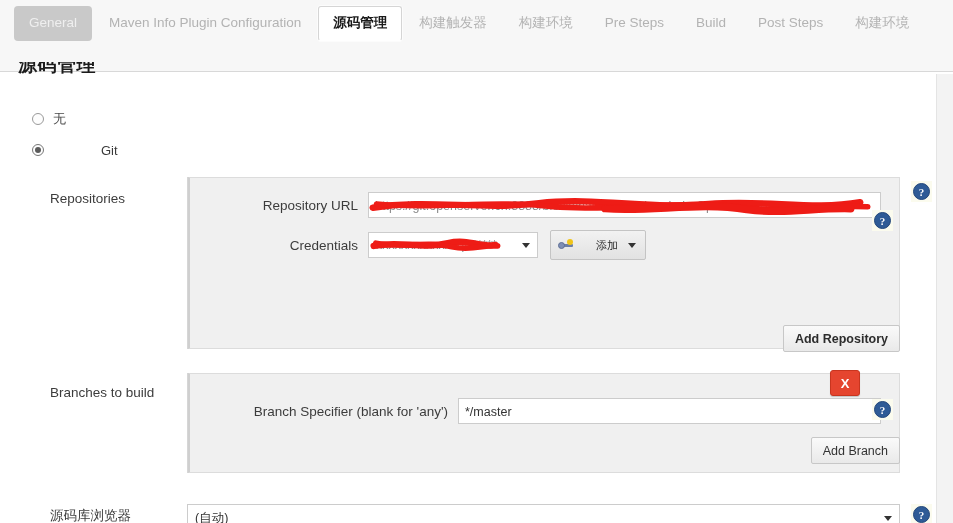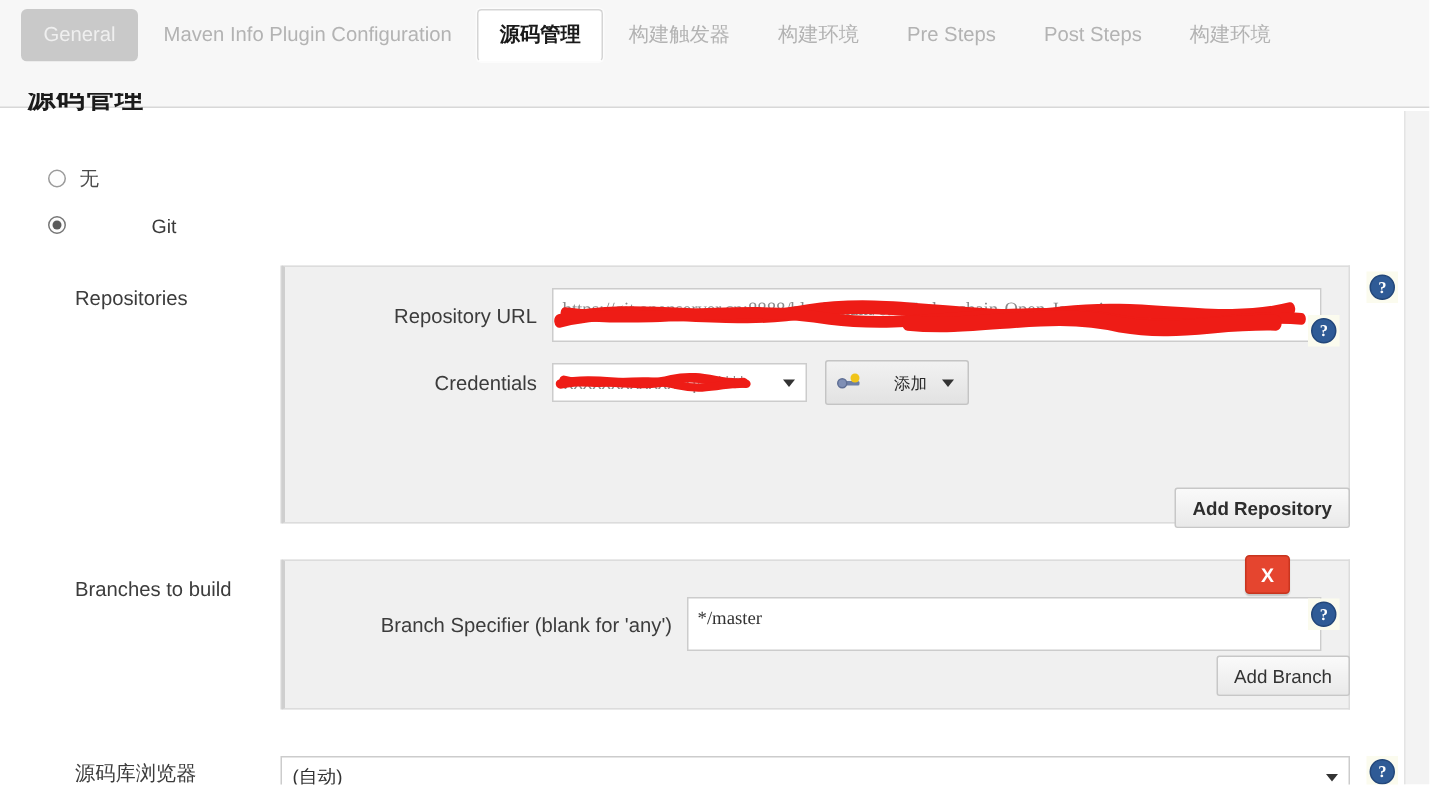--- a/index.html
+++ b/index.html
@@ -84,24 +84,24 @@
     box-sizing:border-box;height:100%;
     padding:14px 18px 12px 18px;
   }
 
   .field-row{display:flex;align-items:center;margin-bottom:12px;}
   .field-label{
     font-size:13.5px;color:#3c3c3c;text-align:right;
     white-space:nowrap;flex:none;padding-right:10px;
   }
   .txtinput{
-    height:36px;line-height:26px;background:#ffffff;
+    height:26px;line-height:26px;background:#ffffff;
     border:1px solid #ccc;box-sizing:border-box;
     font-size:12.5px;color:#333;padding:0 6px;
-    position:relative;overflow:hidden;font-family:Liberation Serif, serif;
+    position:relative;overflow:hidden;
   }
   .txtinput .val{white-space:nowrap;display:block;}
 
   
   .scribble{position:absolute;left:0;top:0;width:100%;height:100%;pointer-events:none;}
 
   .redacted-text{color:#8a8a8a;}
 
   
   .selectbox{
@@ -188,20 +188,21 @@
 <div class="page">
 
   <div class="tabbar">
     <div class="tabrow">
       <div class="tab hovered">General</div>
       <div class="tab">Maven Info Plugin Configuration</div>
       <div class="tab active">源码管理</div>
       <div class="tab">构建触发器</div>
       <div class="tab">构建环境</div>
       <div class="tab">Pre Steps</div>
+      <div class="tab">Build</div>
       <div class="tab">Post Steps</div>
       <div class="tab">构建环境</div>
     </div>
   </div>
 
   <div class="section-head">
     <span>源码管理</span>
   </div>
 
   <div class="content">

